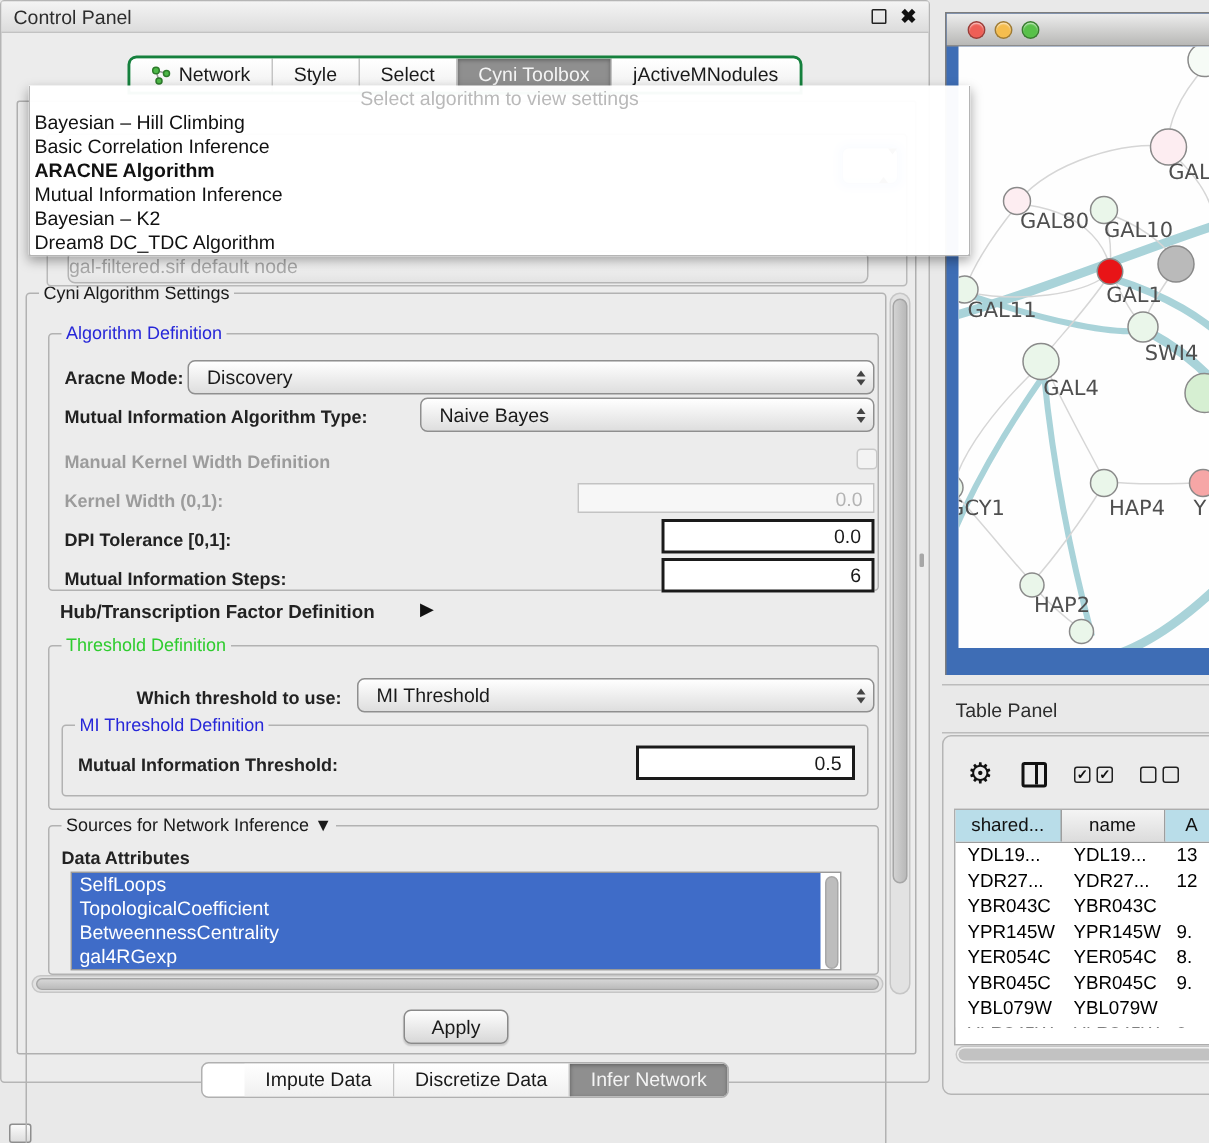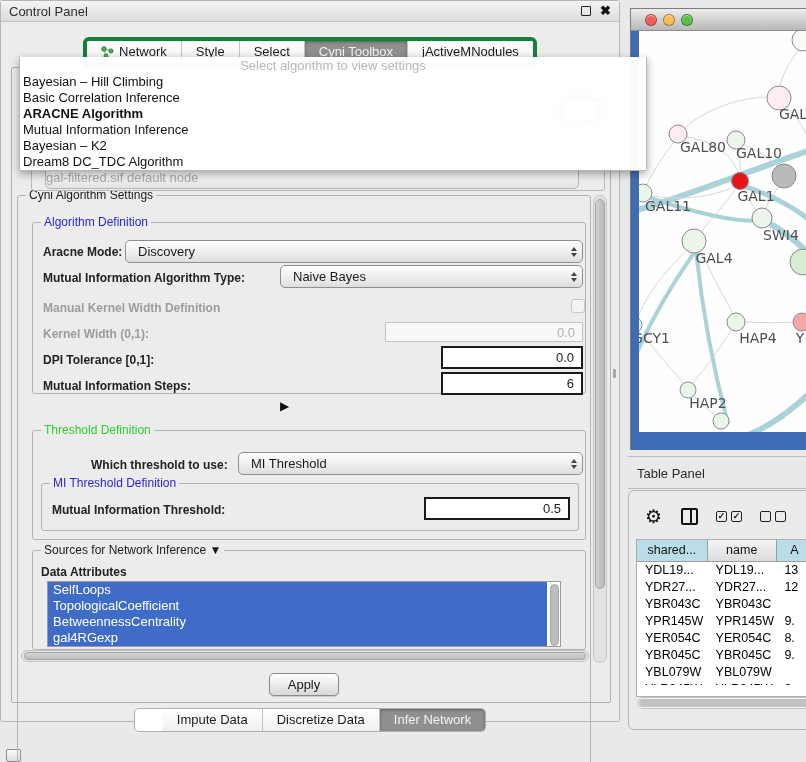--- a/index.html
+++ b/index.html
@@ -9,21 +9,21 @@
 
   
   .cp-window { left:0; top:9; width:620px; height:722px; background:#ececec; border:1px solid #b5b5b5; border-radius:3px; }
   .cp-titlebar { left:0; top:0; width:100%; height:21px; background:linear-gradient(#f4f4f4,#dcdcdc); border-bottom:1px solid #c2c2c2; }
   .cp-title { left:8px; top:3px; font-size:13px; color:#2d2d2d; }
   .float-icon { right:28px; top:5px; width:10px; height:10px; border:1.6px solid #222; border-radius:1px; }
   .close-icon { right:8px; top:2px; font-size:13px; font-weight:bold; color:#111; }
 
   
   .tab-row { top:36px; left:0; width:100%; display:flex; justify-content:center; }
-  .tab-row-inner { display:flex; border:4px solid #15803d; border-radius:6px 6px 0 0; overflow:hidden; background:#fff; }
+  .tab-row-inner { display:flex; border:2px solid #15803d; border-radius:6px 6px 0 0; overflow:hidden; background:#fff; }
   .tab { height:22px; line-height:22px; padding:0 14px; font-size:13px; background:linear-gradient(#ffffff,#f0f0f0); border-right:1px solid #c4c4c4; display:flex; align-items:center; gap:5px; white-space:nowrap; }
   .tab:last-child { border-right:none; }
   .tab.sel { background:#8f8f8f; color:#f4f4f4; box-shadow:inset 0 1px 3px rgba(0,0,0,.35); }
 
   
   .content-panel { left:10px; top:66px; width:600px; height:636px; background:#ececec; border:1px solid #b0b0b0; border-radius:2px; }
 
   
   .ghost-groupbox { left:30px; top:88px; width:574px; height:102px; border:1px solid #b9b9b9; border-radius:3px; z-index:2; }
   .ghost-combo-glow { left:560px; top:97px; width:38px; height:25px; border:1px solid #7da7e0; border-radius:5px; background:linear-gradient(#ffffff,#dfe7f4); box-shadow:0 0 5px 2px rgba(77,144,254,.85); z-index:2; display:flex; justify-content:flex-end; align-items:center; }
@@ -191,20 +191,21 @@
       <span class="blabel dis" style="left:10px; top:104px;">Kernel Width (0,1):</span>
       <div class="field dis" style="left:352px; top:99px; width:198px; height:20px;">0.0</div>
 
       <span class="blabel" style="left:10px; top:130px;">DPI Tolerance [0,1]:</span>
       <div class="field" style="left:408px; top:123px; width:142px; height:23px;">0.0</div>
 
       <span class="blabel" style="left:10px; top:156px;">Mutual Information Steps:</span>
       <div class="field" style="left:408px; top:149px; width:142px; height:23px;">6</div>
     </div>
 
+    <span class="blabel" style="left:22px; top:205px; font-size:12.5px;">Hub/Transcription Factor Definition</span>
     <span class="abs hub-arrow" style="left:262px; top:203px;">▶</span>
 
     <div class="abs gbox" style="left:14px; top:234px; width:554px; height:110px;">
       <span class="gtitle green">Threshold Definition</span>
 
       <span class="blabel" style="left:58px; top:27px;">Which threshold to use:</span>
       <div class="combo" style="left:205px; top:21px; width:345px;">
         <span class="txt">MI Threshold</span>
         <span class="arrows">
             <span class="tri-up"></span>

